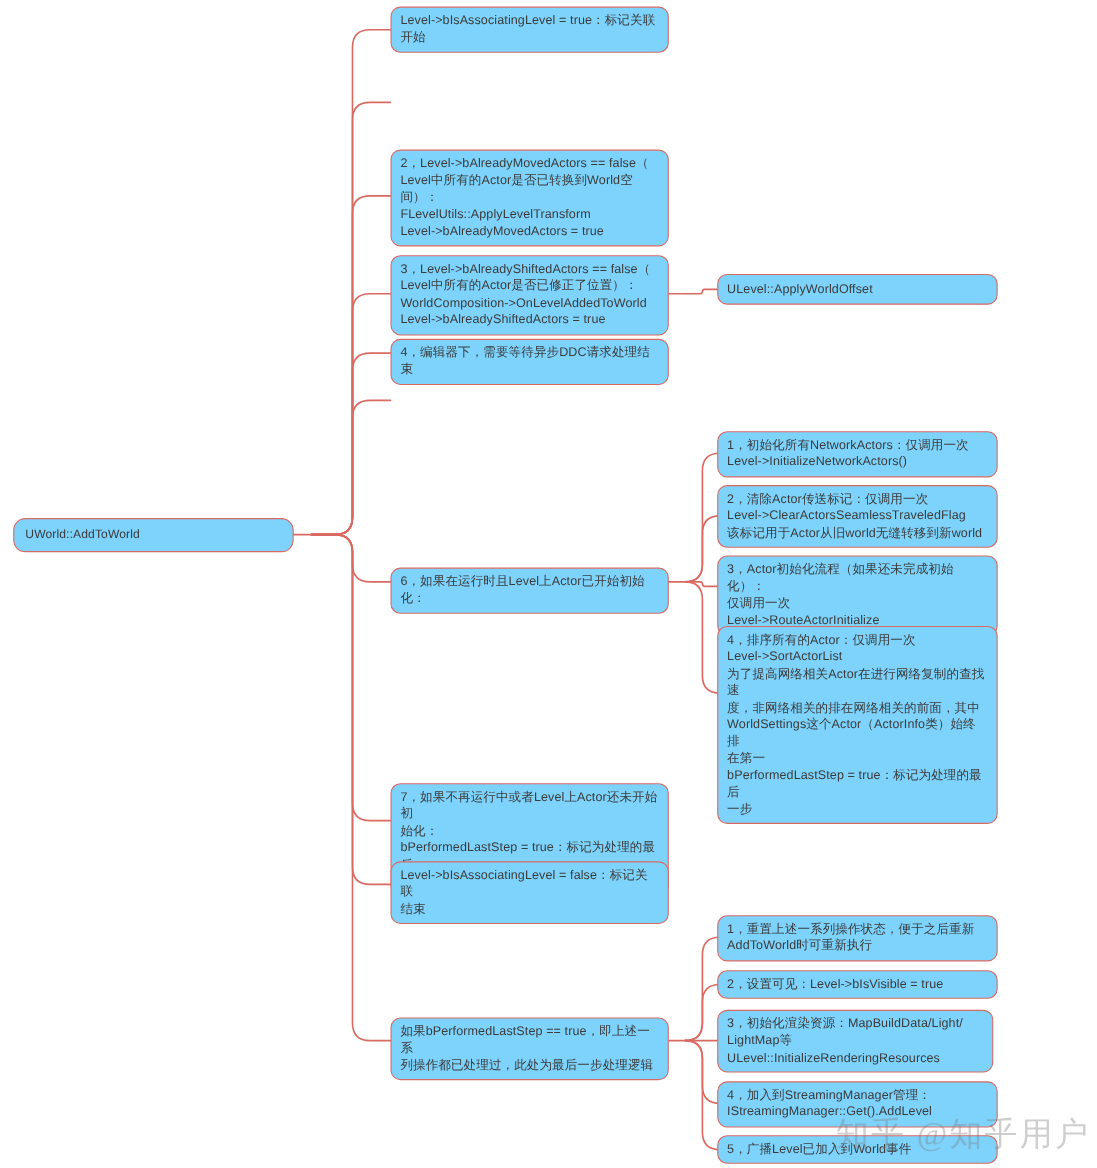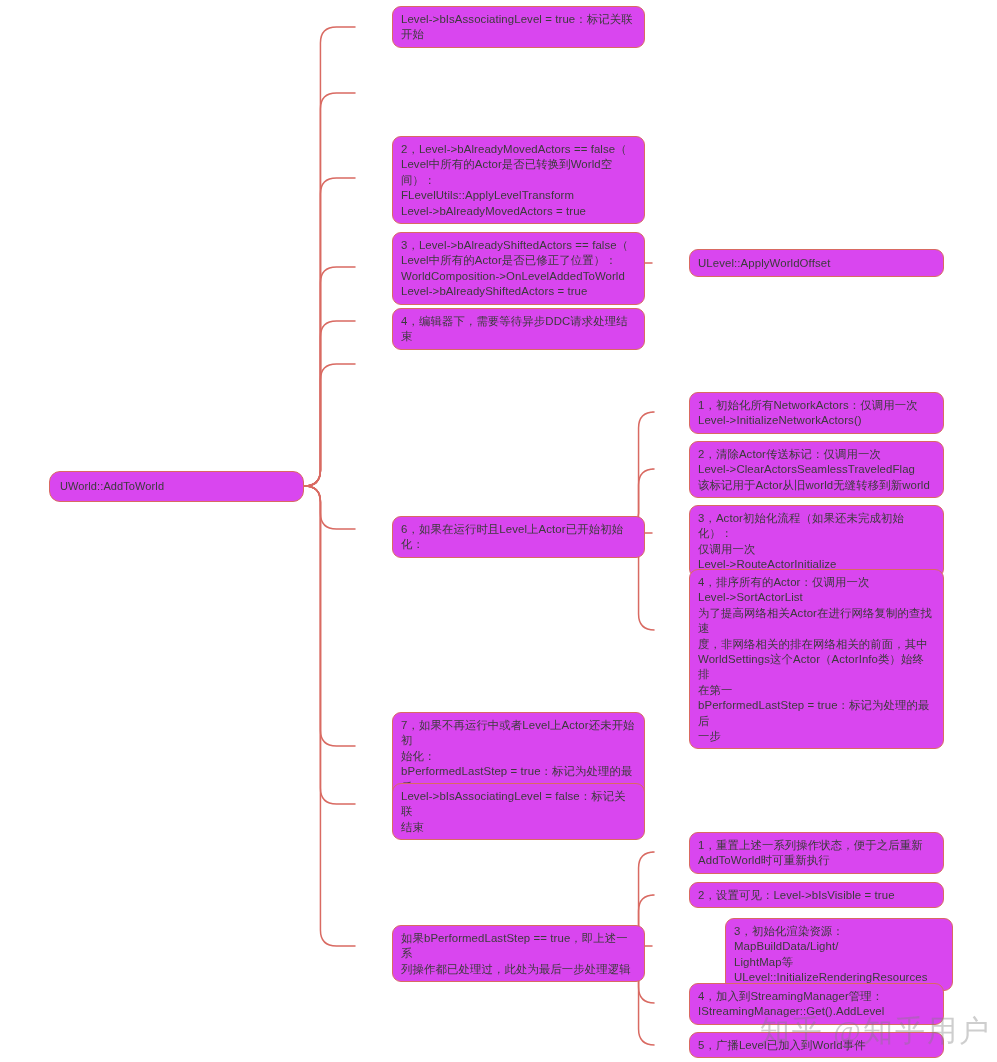--- a/index.html
+++ b/index.html
@@ -20,30 +20,29 @@
   }
   #links {
     position: absolute;
     left: 0; top: 0;
     width: 997px;
     height: 1062px;
     pointer-events: none;
   }
   .node {
     position: absolute;
-    background: #d946ef;
+    background: #7dd3fc;
     border: 1.4px solid #d96a62;
     border-radius: 9px;
     color: #3b3b3b;
     font-size: 11.4px;
     line-height: 15.4px;
     padding: 5px 8px 4px 8px;
     white-space: pre-line;
     letter-spacing: 0.1px;
-    margin-left: 37px;
   }
   .node.root {
     border-radius: 11px;
     padding: 7px 10px;
     font-size: 11px;
   }
   .node.lvl1 { }
   .node.lvl2 { }
   .wm {
     position: absolute;
@@ -123,21 +122,21 @@
 始化：
 bPerformedLastStep = true：标记为处理的最后
 一步</div>
     <div class="node lvl1" style="left: 355px; top: 783px; width: 253px; min-height: 42px;">Level-&gt;bIsAssociatingLevel = false：标记关联
 结束</div>
     <div class="node lvl1" style="left: 355px; top: 925px; width: 253px; min-height: 42px;">如果bPerformedLastStep == true，即上述一系
 列操作都已处理过，此处为最后一步处理逻辑</div>
     <div class="node lvl2" style="left: 652px; top: 832px; width: 255px; min-height: 40px;">1，重置上述一系列操作状态，便于之后重新
 AddToWorld时可重新执行</div>
     <div class="node lvl2" style="left: 652px; top: 882px; width: 255px; min-height: 26px; display: flex; align-items: center;">2，设置可见：Level-&gt;bIsVisible = true</div>
-    <div class="node lvl2" style="left: 688px; top: 918px; width: 228px; min-height: 56px;">3，初始化渲染资源：MapBuildData/Light/
+    <div class="node lvl2" style="left: 652px; top: 918px; width: 251px; min-height: 56px;">3，初始化渲染资源：MapBuildData/Light/
 LightMap等
 ULevel::InitializeRenderingResources</div>
     <div class="node lvl2" style="left: 652px; top: 983px; width: 255px; min-height: 40px;">4，加入到StreamingManager管理：
 IStreamingManager::Get().AddLevel</div>
     <div class="node lvl2" style="left: 652px; top: 1032px; width: 255px; min-height: 26px; display: flex; align-items: center;">5，广播Level已加入到World事件</div>
   </div>
 
 <div class="wm">知乎 @知乎用户</div>
 
 </body></html>

